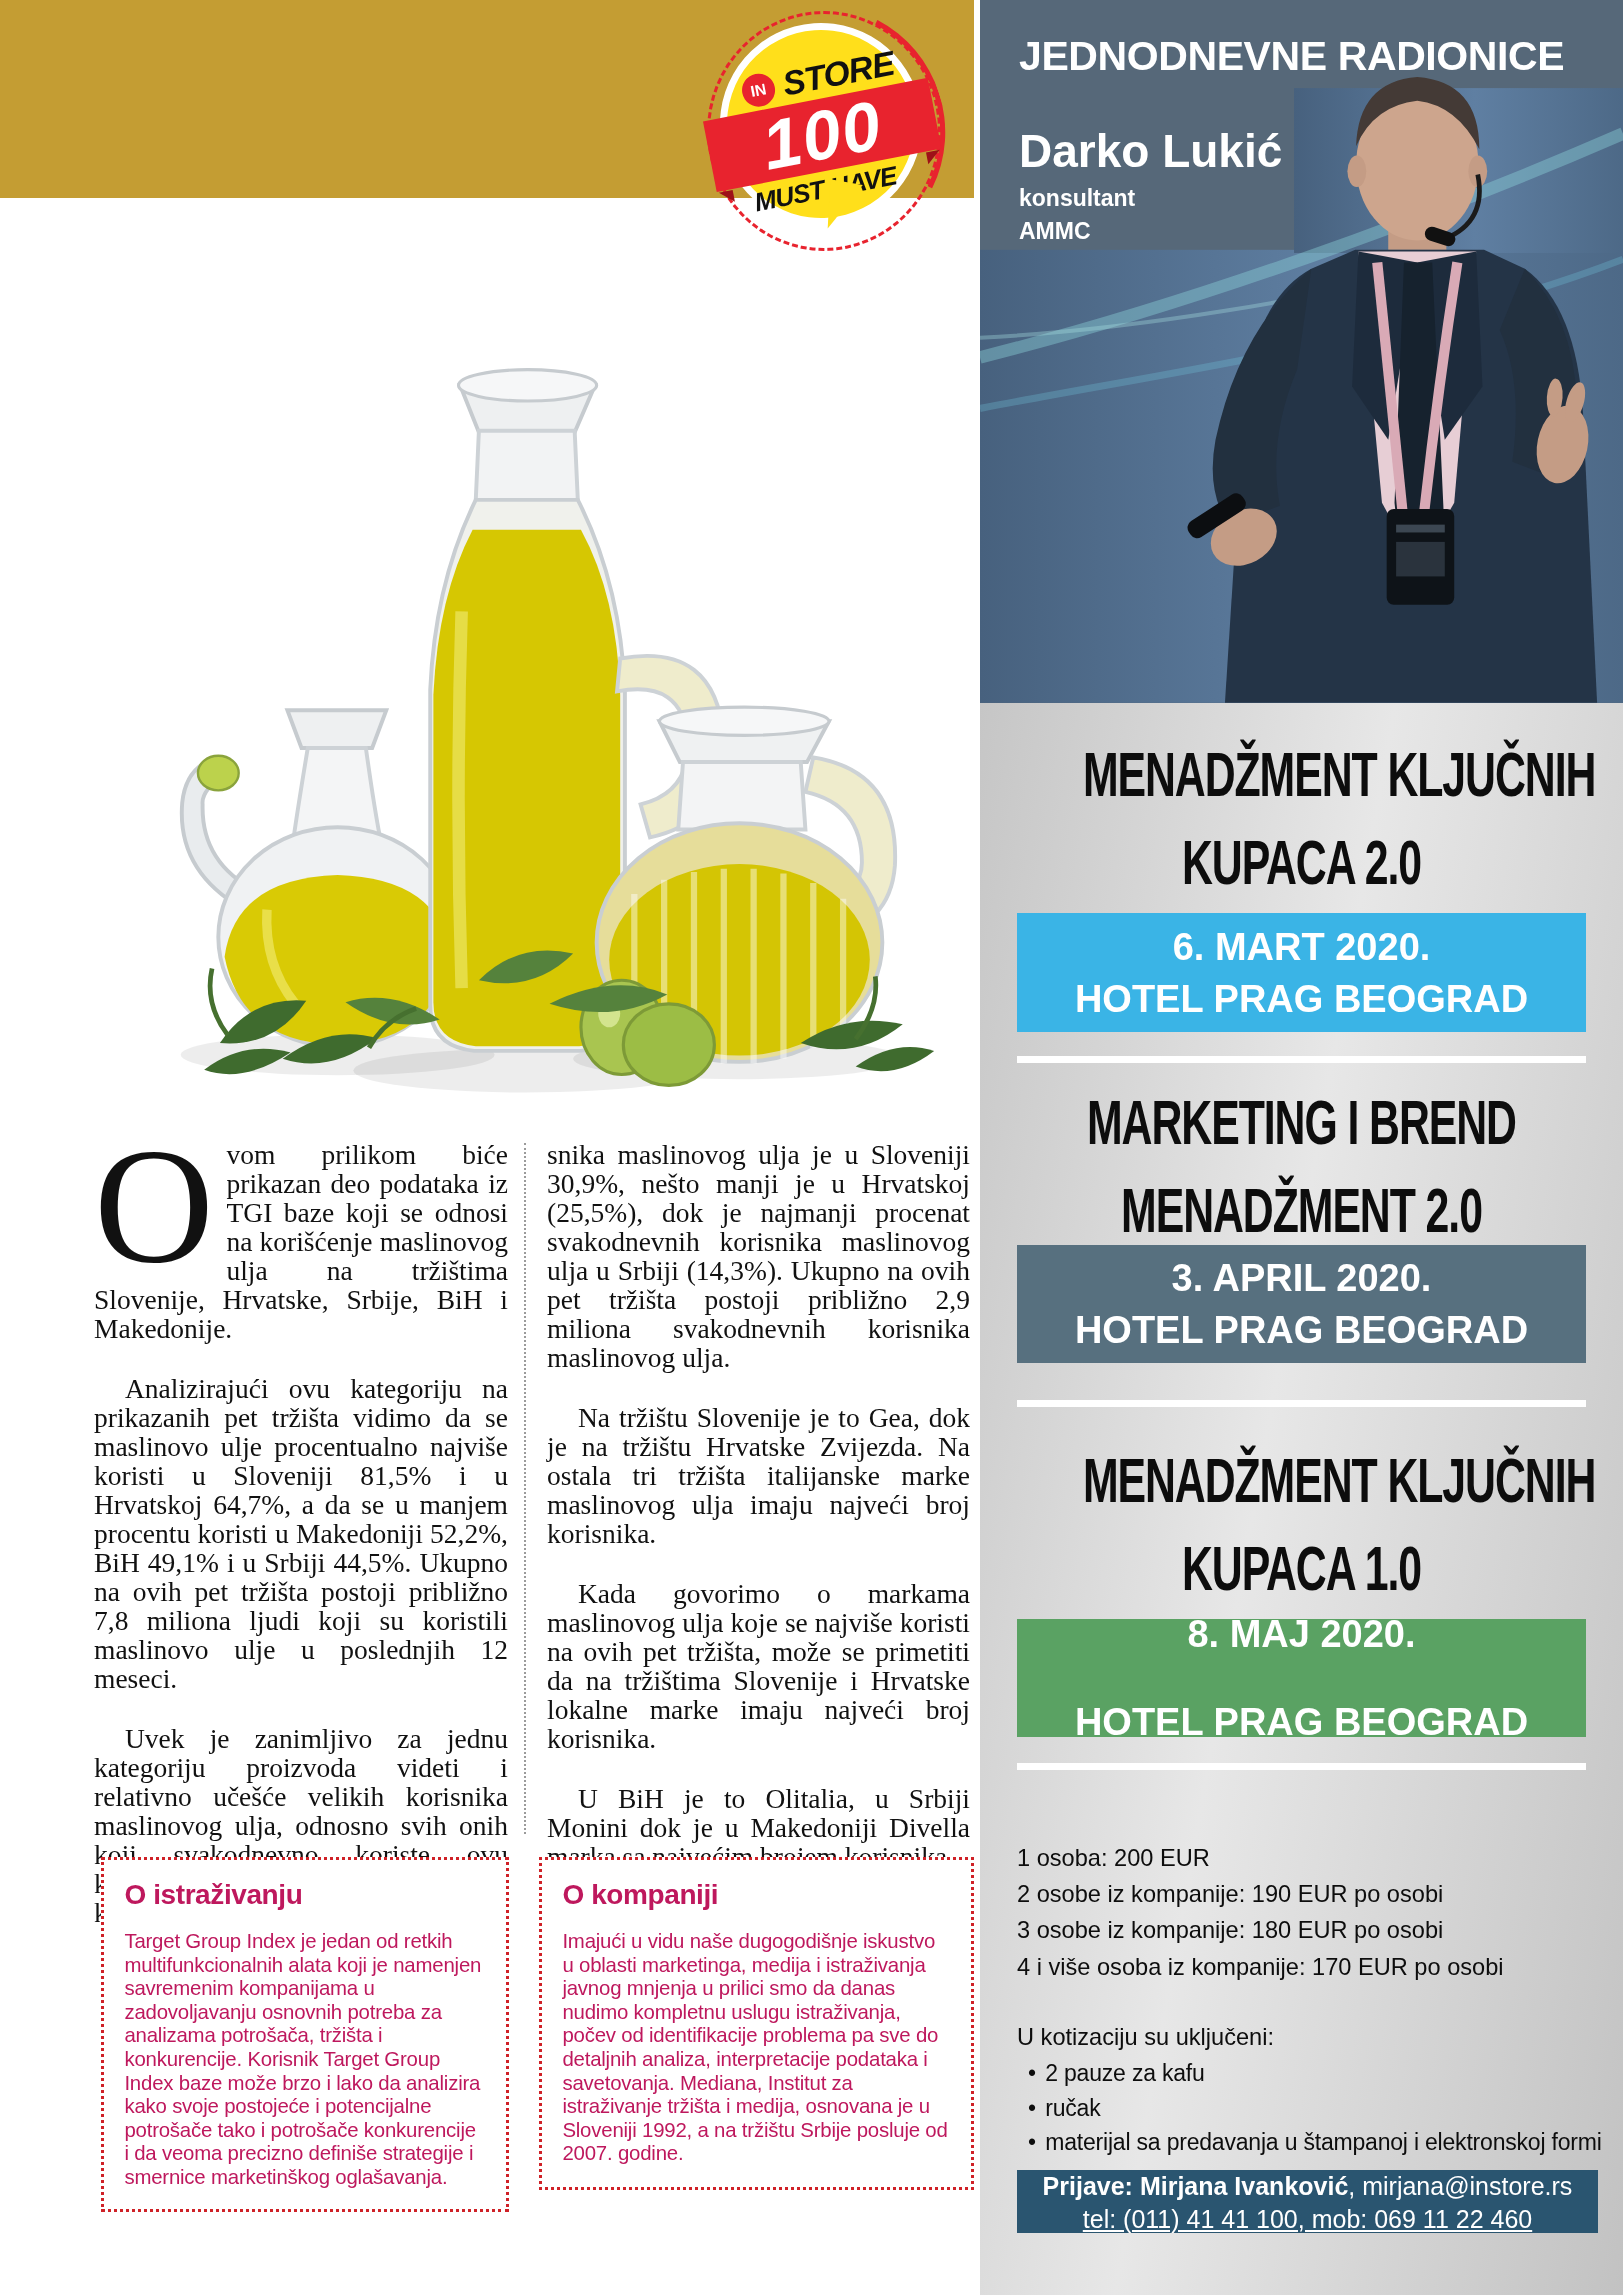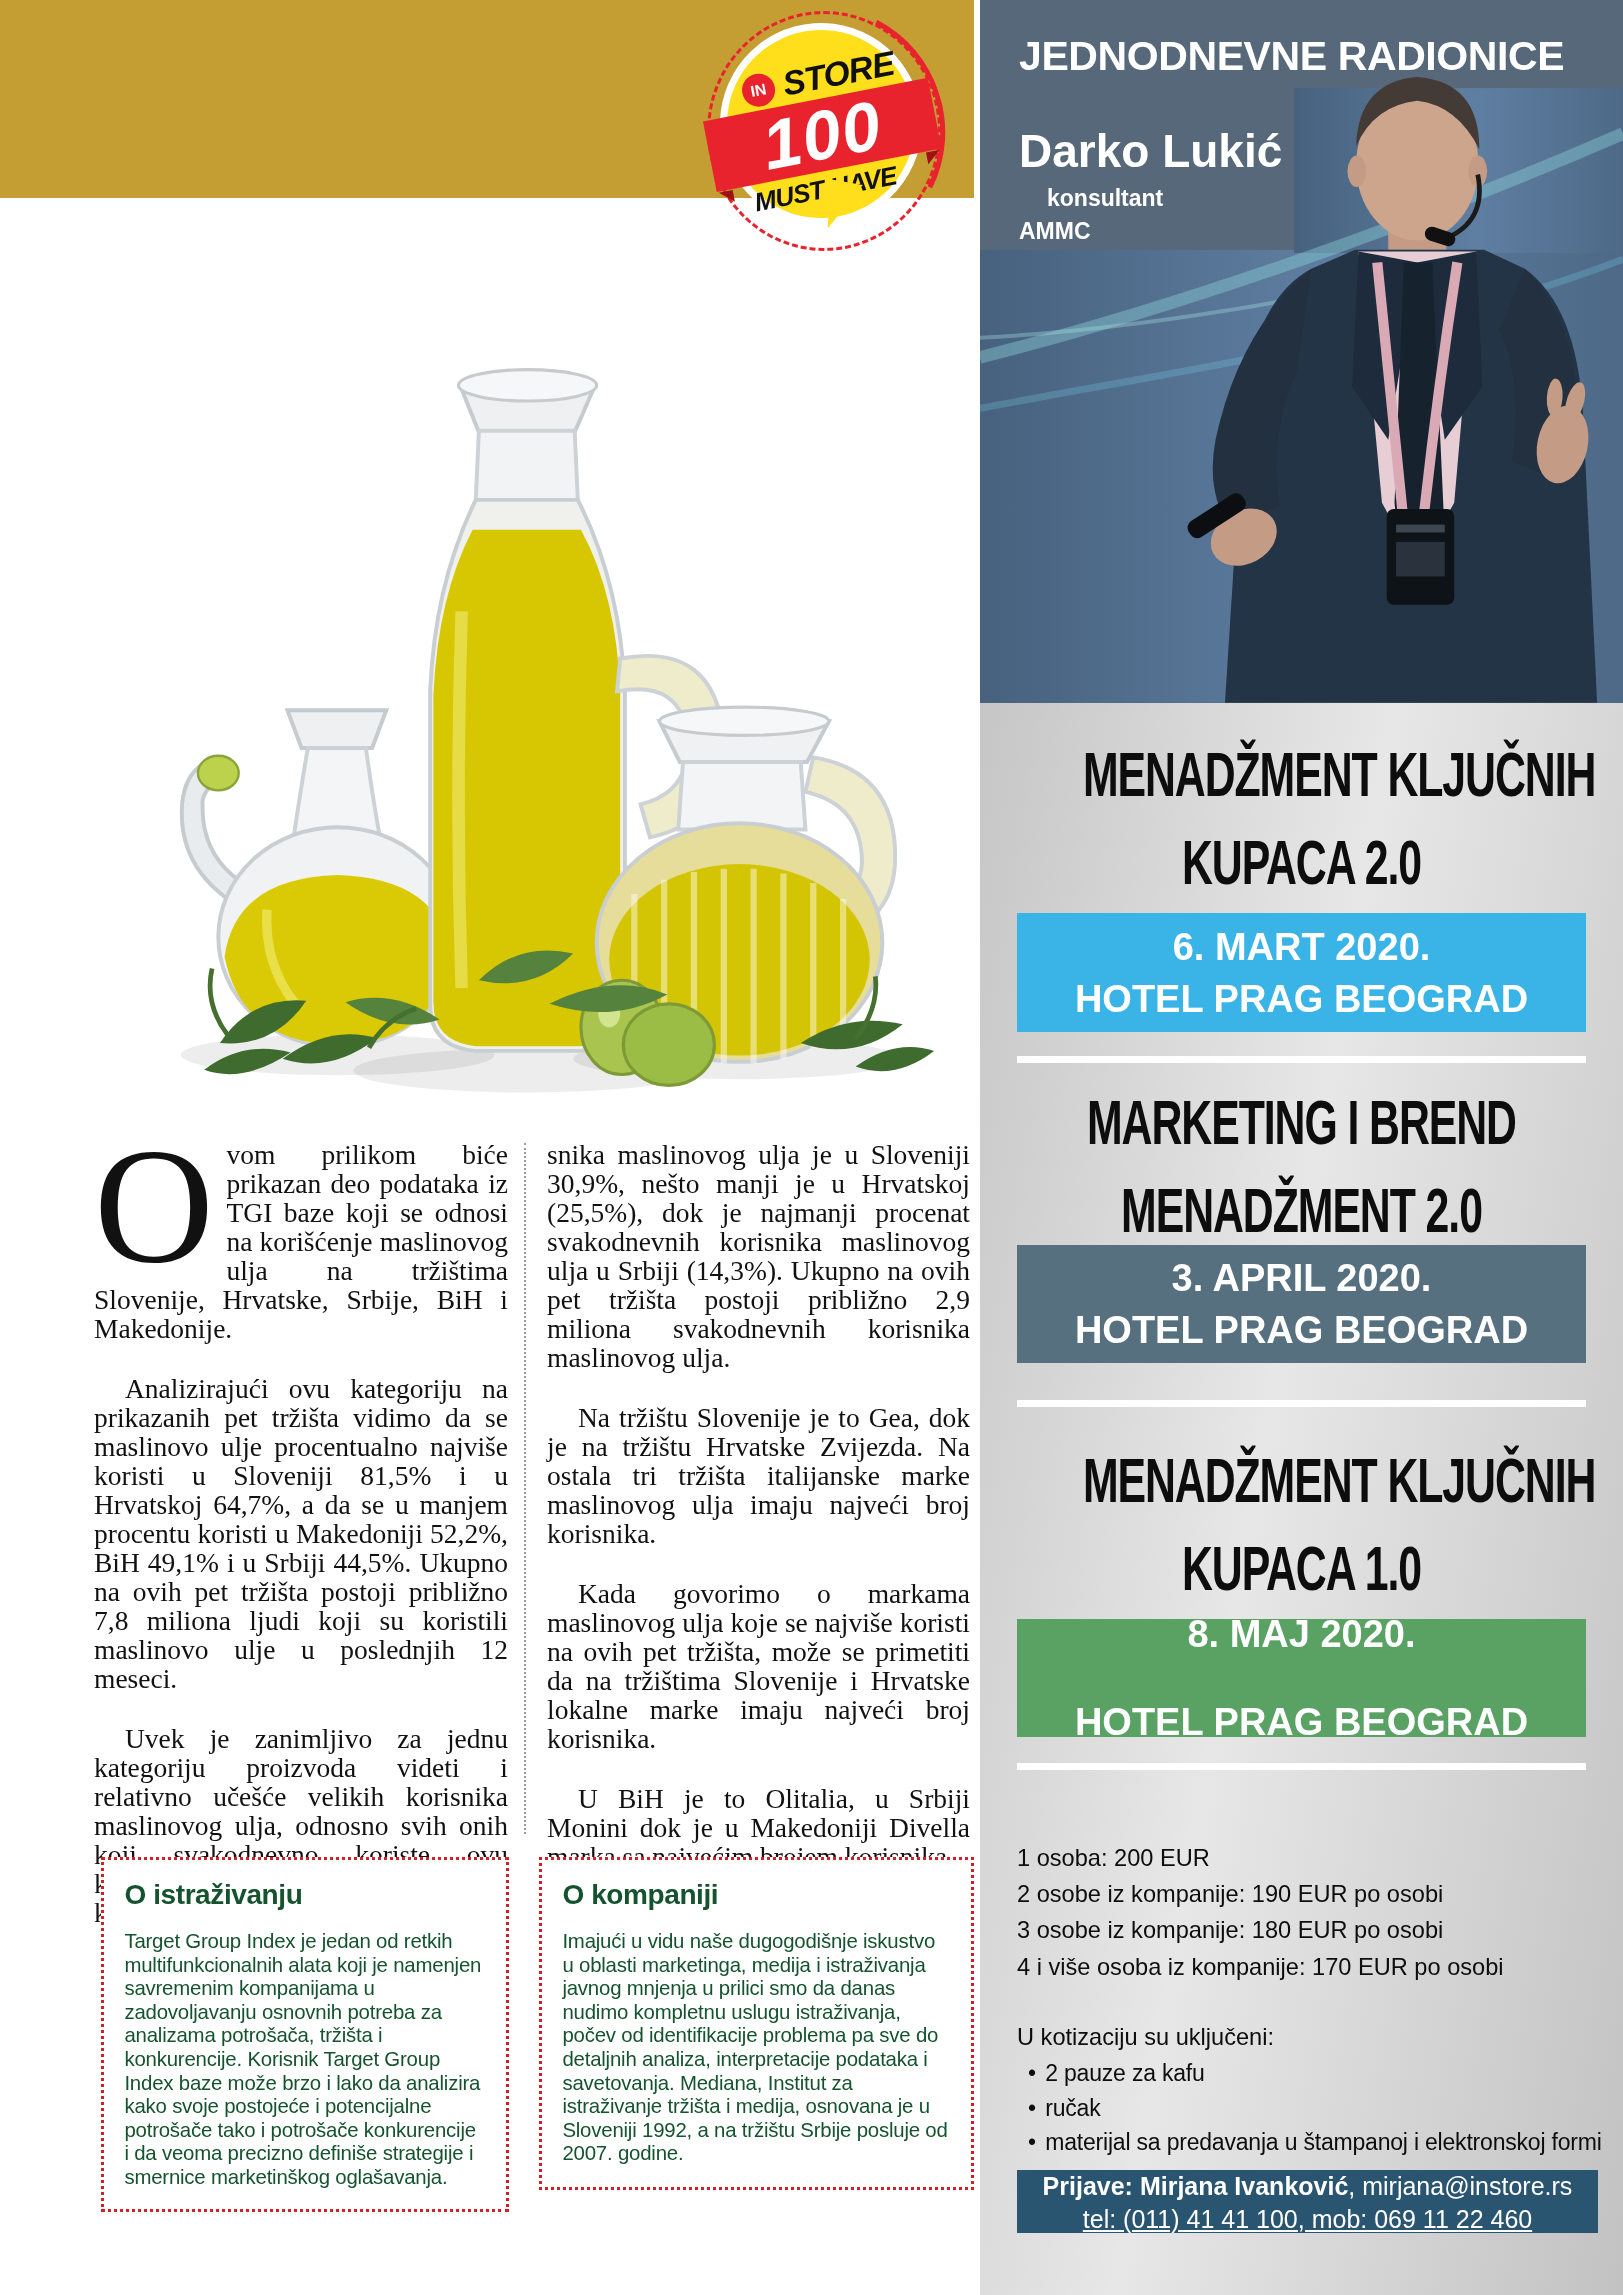--- a/index.html
+++ b/index.html
@@ -42,33 +42,33 @@
   .col1{left:0;width:414px;}
   .col2{left:453px;width:423px;}
   .col p{margin:0;font-size:27.5px;line-height:29px;text-align:justify;text-indent:31px;margin-top:31px;}
   .col p.first{margin-top:0;text-indent:0;}
   .col p.noindent{margin-top:0;text-indent:0;}
   .dropcap{float:left;font-size:166px;line-height:118px;margin:6.3px 12.6px 0 0;}
   .col-divider{position:absolute;left:430px;top:3.1px;height:691px;width:0;
                border-left:2.4px dotted #9b9b9b;}
 
   
-  .dotted-box{position:absolute;border:3.1px dotted;padding:19px 20.4px;background:#fff;color:#14532d;}
+  .dotted-box{position:absolute;border:3.1px dotted;padding:19px 20.4px;background:#fff;color:#be185d;}
   .box-left{left:101px;top:1857px;width:361px;min-height:298px;}
   .box-right{left:539px;top:1857px;width:388px;min-height:289px;}
   .dotted-box h3{margin:0 0 19px 0;font-size:28px;font-weight:700;letter-spacing:-0.4px;}
   .dotted-box p{margin:0;font-size:20.4px;line-height:23.6px;letter-spacing:-0.2px;}
 
   
   .sidebar{position:absolute;left:980px;top:0;width:643px;height:2295px;background:#566879;}
   .sb-header{position:absolute;left:39px;top:0;width:581px;color:#ffffff;z-index:3;}
   .sb-title{position:absolute;left:0;top:33px;font-size:41px;font-weight:800;white-space:nowrap;
             letter-spacing:-0.4px;}
   .sb-speaker{position:absolute;left:0;top:124px;font-size:46px;font-weight:700;white-space:nowrap;}
-  .sb-role{position:absolute;left:0;top:185px;font-size:23px;font-weight:600;margin-left:28px;}
+  .sb-role{position:absolute;left:0;top:185px;font-size:23px;font-weight:600;}
   .sb-org{position:absolute;left:0;top:218px;font-size:23px;font-weight:700;}
   .sb-photo{position:absolute;left:0;top:0;width:643px;height:703px;z-index:1;}
 
   .sb-gray{position:absolute;left:0;top:703px;width:643px;height:1593px;z-index:2;
            background:linear-gradient(100deg,#c6c6c6 0%,#e7e7e7 45%,#c2c2c2 100%);color:#0d0d0d;}
   .ws-title-line{position:absolute;left:0;width:100%;height:88px;line-height:88px;
                  text-align:center;font-size:63px;font-weight:800;white-space:nowrap;
                  letter-spacing:-1.6px;transform:scaleX(0.68);}
   .ws-box{position:absolute;left:37px;width:569px;display:flex;flex-direction:column;
           align-items:center;justify-content:center;color:#ffffff;font-weight:700;}

